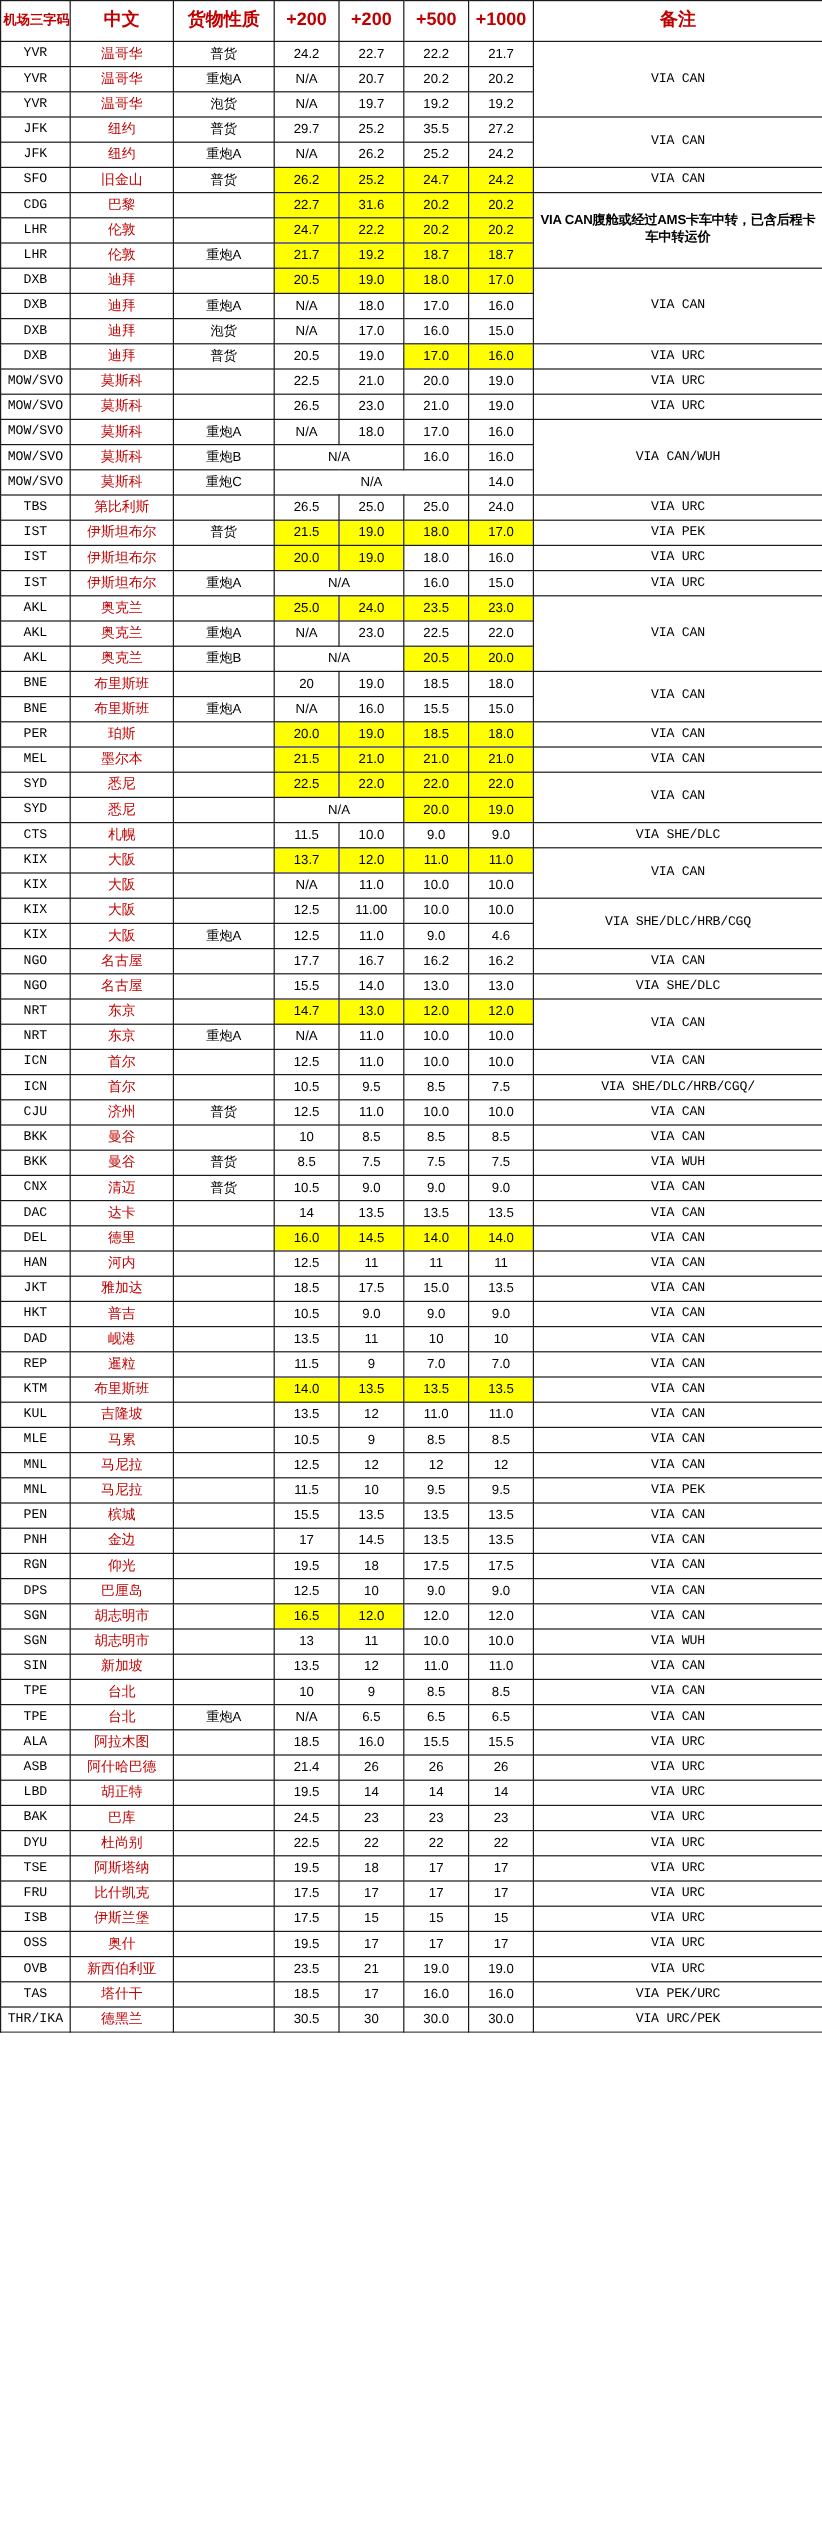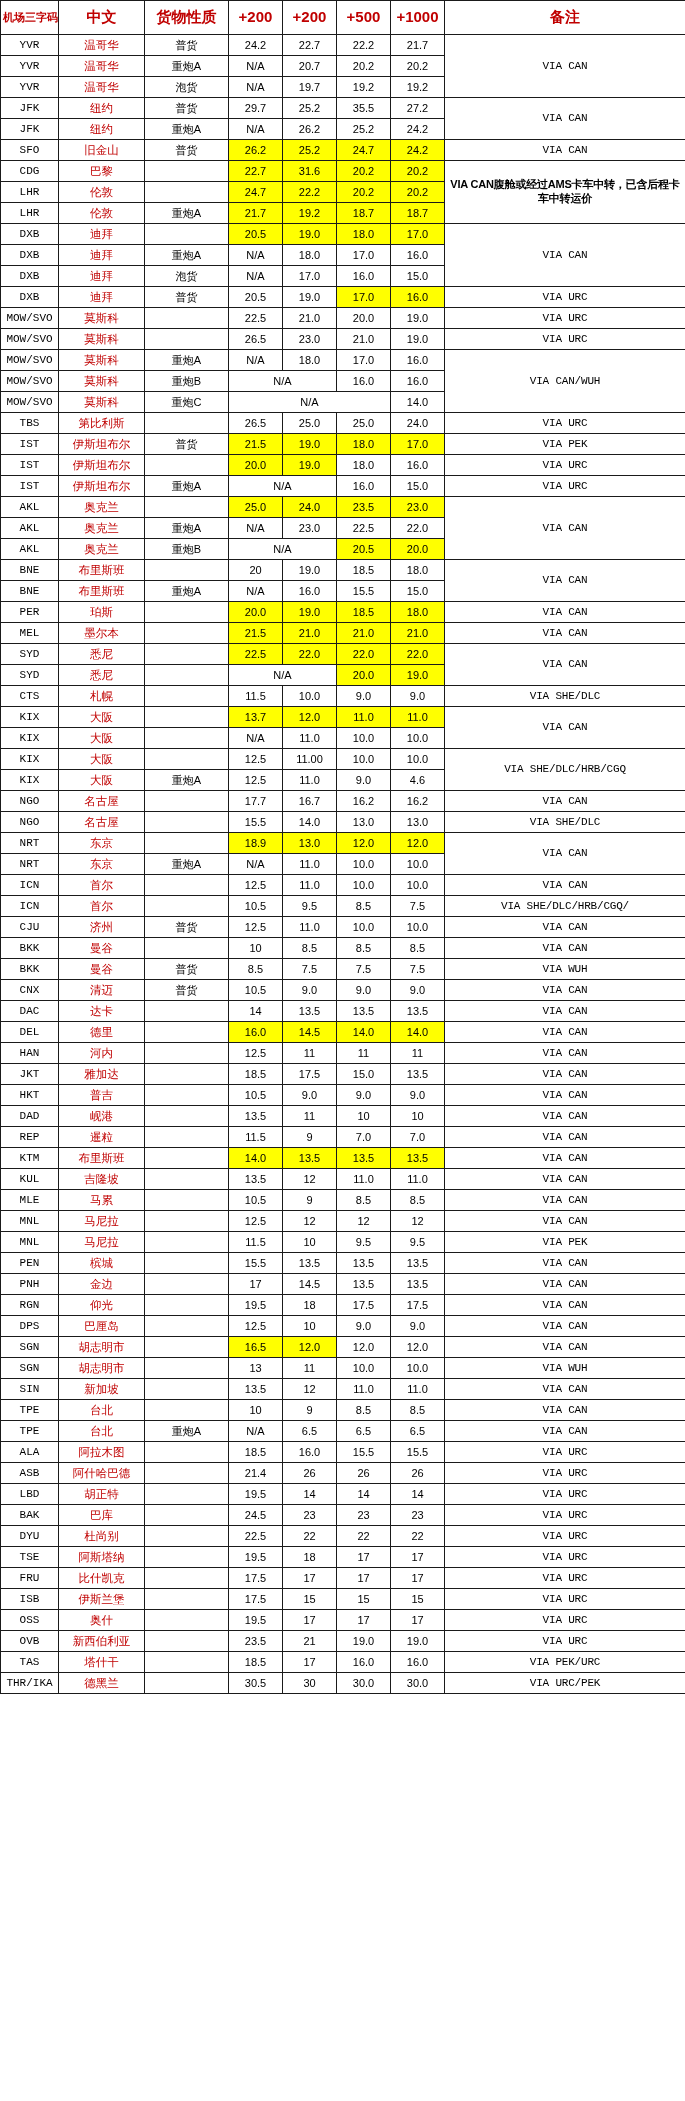--- a/index.html
+++ b/index.html
@@ -457,21 +457,21 @@
           <td class="num">15.5</td>
           <td class="num">14.0</td>
           <td class="num">13.0</td>
           <td class="num">13.0</td>
           <td class="note">VIA SHE/DLC</td>
         </tr>
         <tr>
           <td class="iata">NRT</td>
           <td class="cn">东京</td>
           <td class="cargo"></td>
-          <td class="num hl">18.9</td>
+          <td class="num hl">14.7</td>
           <td class="num hl">13.0</td>
           <td class="num hl">12.0</td>
           <td class="num hl">12.0</td>
           <td class="note" rowspan="2">VIA CAN</td>
         </tr>
         <tr>
           <td class="iata">NRT</td>
           <td class="cn">东京</td>
           <td class="cargo">重炮A</td>
           <td class="num">N/A</td>

